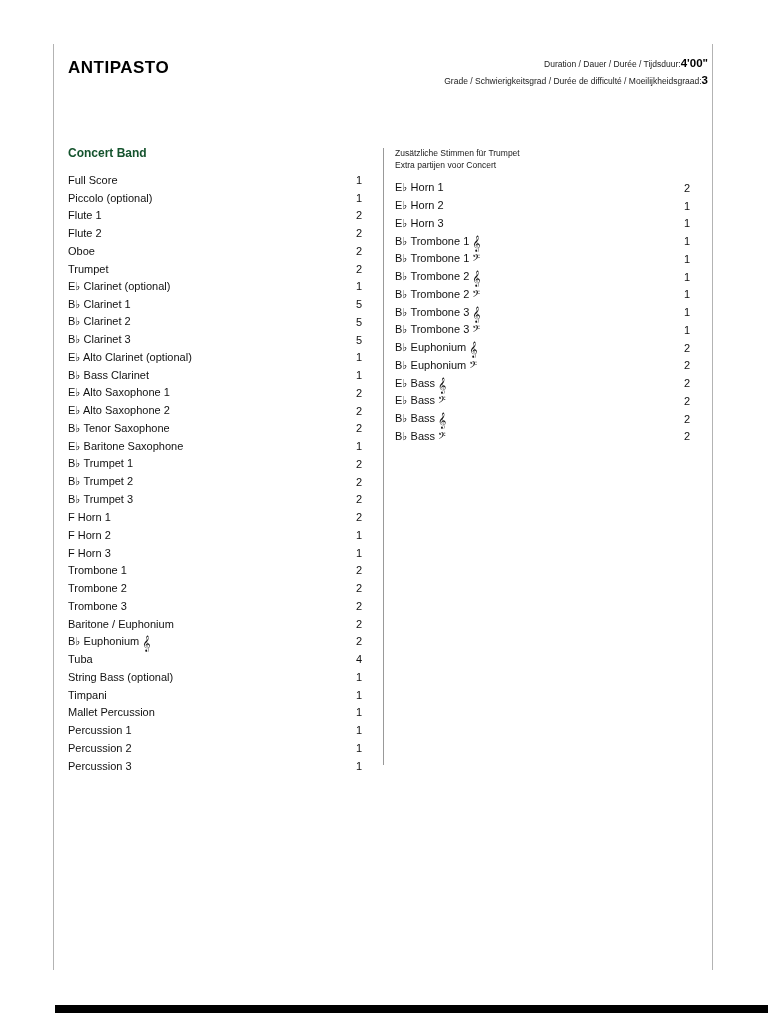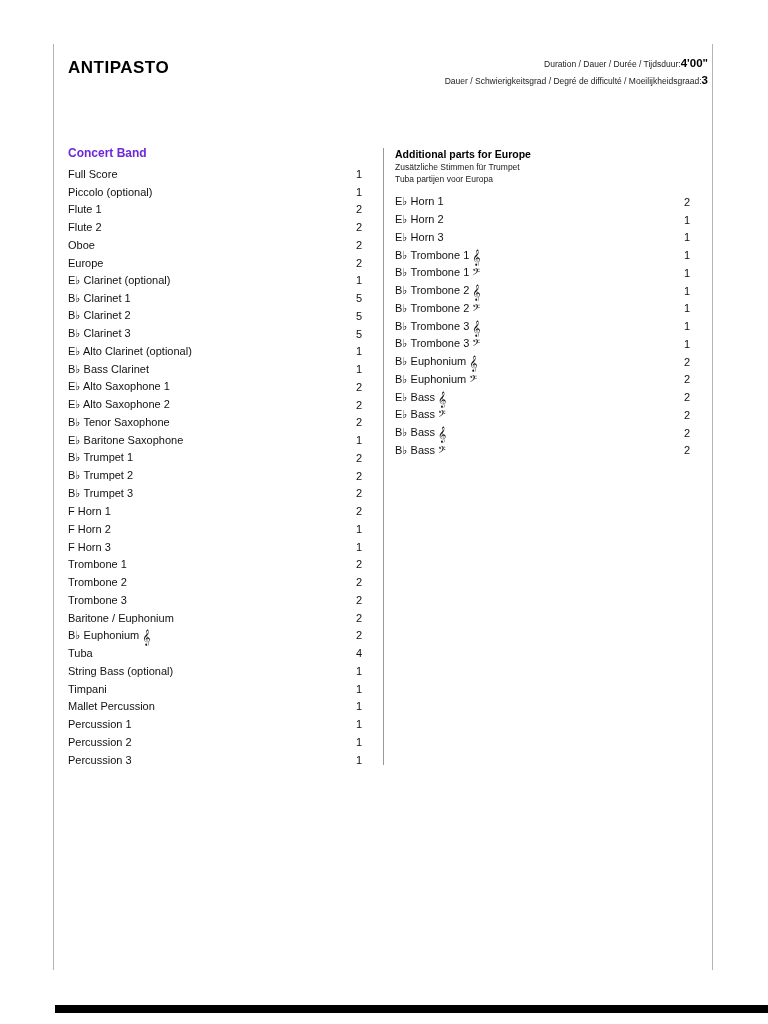--- a/index.html
+++ b/index.html
@@ -47,22 +47,22 @@
   .meta-label { font-size: 8.5px; color: #1a1a1a; }
   .meta-value { font-size: 11.5px; font-weight: bold; color: #000; }
 
   .col { position: absolute; }
   .col-left  { left: 68px;  top: 146px; width: 294px; }
   .col-right { left: 395px; top: 148px; width: 295px; }
 
   .section-heading-lg {
     font-size: 12px;
     font-weight: bold;
-    color: #6d28d9;
-    margin-bottom: 5px;
+    color: #14532d;
+    margin-bottom: 11px;
   }
   .section-heading-sm {
     font-size: 10.5px;
     font-weight: bold;
     color: #000;
     margin-bottom: 2px;
   }
   .subline {
     font-size: 8.5px;
     line-height: 11.5px;
@@ -118,21 +118,21 @@
   <div class="edge-line right"></div>
 
   <h1 class="title">ANTIPASTO</h1>
 
   <div class="meta">
     <div class="meta-row">
       <span class="meta-label">Duration / Dauer / Durée / Tijdsduur:</span>
       <span class="meta-value">4'00"</span>
     </div>
     <div class="meta-row">
-      <span class="meta-label">Dauer / Schwierigkeitsgrad / Degré de difficulté / Moeilijkheidsgraad:</span>
+      <span class="meta-label">Grade / Schwierigkeitsgrad / Durée de difficulté / Moeilijkheidsgraad:</span>
       <span class="meta-value">3</span>
     </div>
   </div>
 
   <div class="col col-left">
     <h2 class="section-heading-lg">Concert Band</h2>
     <div class="list">
 
         <div class="row">
           <span class="part-name"><span>Full Score</span></span>
@@ -153,21 +153,21 @@
           <span class="part-name"><span>Flute 2</span></span>
           <span class="qty">2</span>
         </div>
 
         <div class="row">
           <span class="part-name"><span>Oboe</span></span>
           <span class="qty">2</span>
         </div>
 
         <div class="row">
-          <span class="part-name"><span>Europe</span></span>
+          <span class="part-name"><span>Trumpet</span></span>
           <span class="qty">2</span>
         </div>
 
         <div class="row">
           <span class="part-name"><span>E♭ Clarinet (optional)</span></span>
           <span class="qty">1</span>
         </div>
 
         <div class="row">
           <span class="part-name"><span>B♭ Clarinet 1</span></span>
@@ -302,23 +302,22 @@
         <div class="row">
           <span class="part-name"><span>Percussion 3</span></span>
           <span class="qty">1</span>
         </div>
       </div>
   </div>
 
   <div class="divider"></div>
 
   <div class="col col-right">
-    <h2 class="section-heading-sm">Additional parts for Europe</h2>
     <div class="subline">Zusätzliche Stimmen für Trumpet</div>
-    <div class="subline">Tuba partijen voor Europa</div>
+    <div class="subline">Extra partijen voor Concert</div>
     <div class="list list-right">
 
         <div class="row">
           <span class="part-name"><span>E♭ Horn 1</span></span>
           <span class="qty">2</span>
         </div>
 
         <div class="row">
           <span class="part-name"><span>E♭ Horn 2</span></span>
           <span class="qty">1</span>

